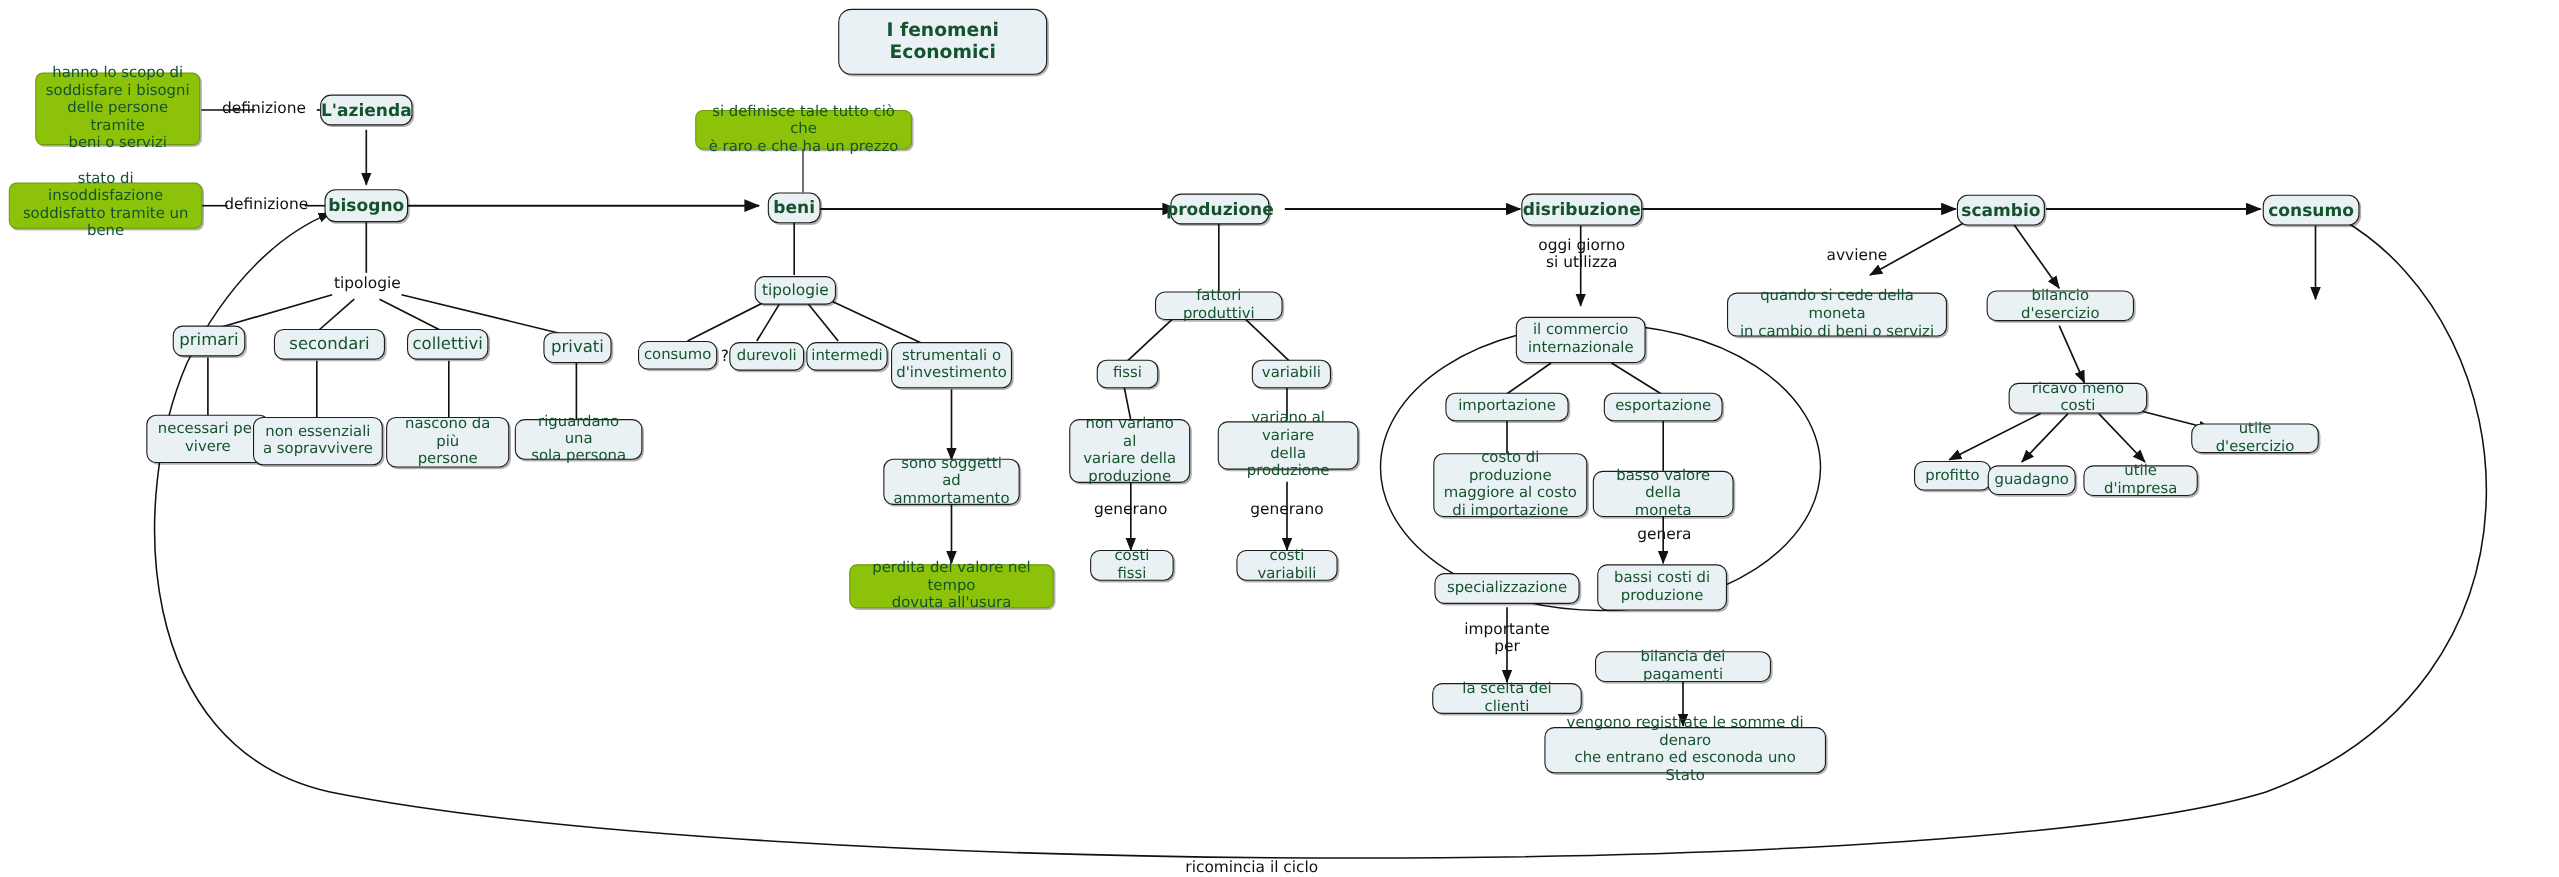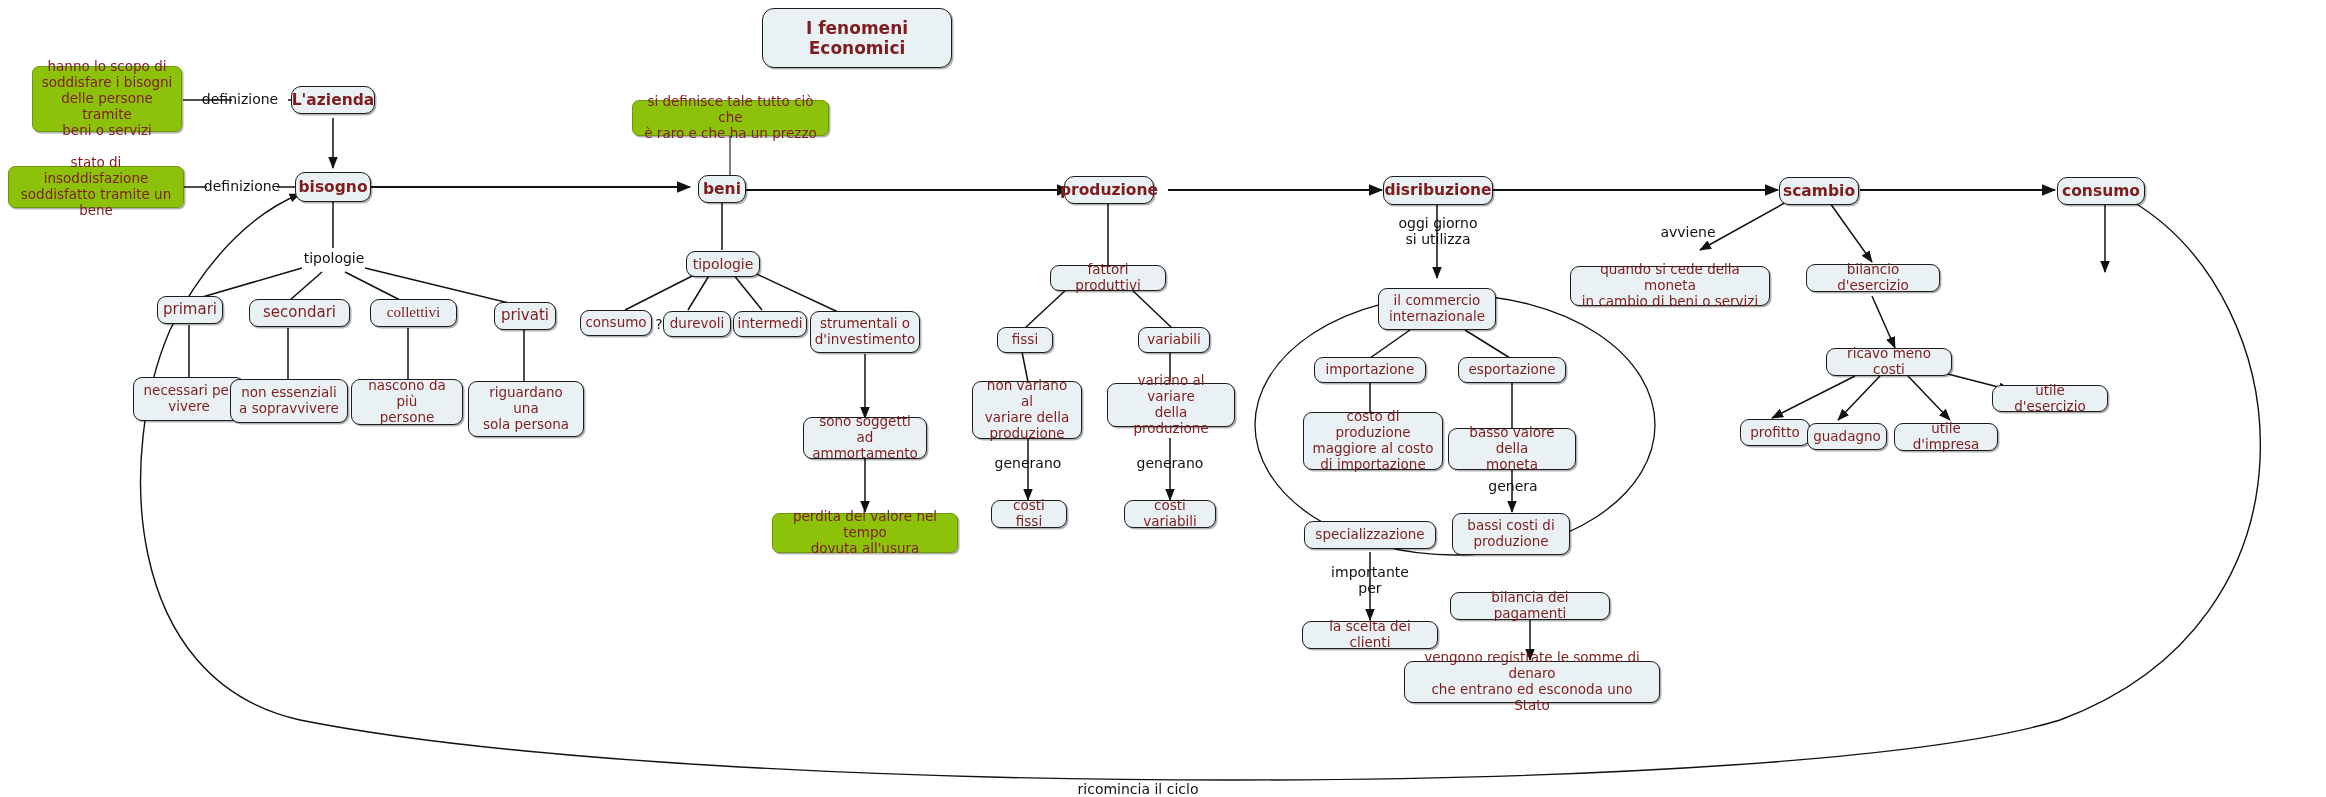--- a/index.html
+++ b/index.html
@@ -6,21 +6,21 @@
   body{font-family:"DejaVu Sans","Liberation Sans",sans-serif;}
   #canvas{position:relative;width:2326px;height:797px;background:#fff;overflow:hidden;}
   svg.edges{position:absolute;left:0;top:0;width:2326px;height:797px;pointer-events:none;}
 
   .node{
     position:absolute;
     box-sizing:border-box;
     background:#e9f1f4;
     border:1.4px solid #1c1c1c;
     border-radius:9px;
-    color:#7f1d1d;
+    color:#14532d;
     display:flex;
     align-items:center;
     justify-content:center;
     text-align:center;
     line-height:1.18;
     font-size:15px;
     padding:3px 8px;
     box-shadow:1.5px 1.5px 0.5px rgba(0,0,0,.30);
     white-space:pre-line;
   }
@@ -156,30 +156,30 @@
 soddisfatto tramite un bene</div>
 
   <div class="node root" style="left:295px;top:172px;width:76px;height:30px;">bisogno</div>
 
   <div class="edge-label" style="left:193px;top:91px;width:94px;">definizione</div>
   <div class="edge-label" style="left:195px;top:178px;width:94px;">definizione</div>
   <div class="edge-label" style="left:288px;top:250px;width:92px;">tipologie</div>
 
   <div class="node" style="left:157px;top:296px;width:66px;height:28px;">primari</div>
   <div class="node" style="left:249px;top:299px;width:101px;height:28px;">secondari</div>
-  <div class="node" style="left:370px;top:299px;width:87px;height:28px;font-family:Liberation Serif, serif;">collettivi</div>
+  <div class="node" style="left:370px;top:299px;width:74px;height:28px;">collettivi</div>
   <div class="node" style="left:494px;top:302px;width:62px;height:28px;">privati</div>
 
   <div class="node" style="left:133px;top:377px;width:112px;height:44px;font-size:13.5px;">necessari per
 vivere</div>
   <div class="node" style="left:230px;top:379px;width:118px;height:44px;font-size:13.5px;">non essenziali
 a sopravvivere</div>
   <div class="node" style="left:351px;top:379px;width:112px;height:46px;font-size:13.5px;">nascono da più
 persone</div>
-  <div class="node" style="left:468px;top:381px;width:116px;height:56px;font-size:13.5px;">riguardano una
+  <div class="node" style="left:468px;top:381px;width:116px;height:37px;font-size:13.5px;">riguardano una
 sola persona</div>
 
   <div class="node green" style="left:632px;top:100px;width:197px;height:36px;font-size:13.5px;">si definisce tale tutto ciò che
 è raro e che ha un prezzo</div>
 
   <div class="node root" style="left:698px;top:175px;width:48px;height:28px;">beni</div>
 
   <div class="node" style="left:686px;top:251px;width:74px;height:26px;font-size:14px;">tipologie</div>
 
   <div class="node" style="left:580px;top:310px;width:72px;height:26px;font-size:13.5px;">consumo</div>

